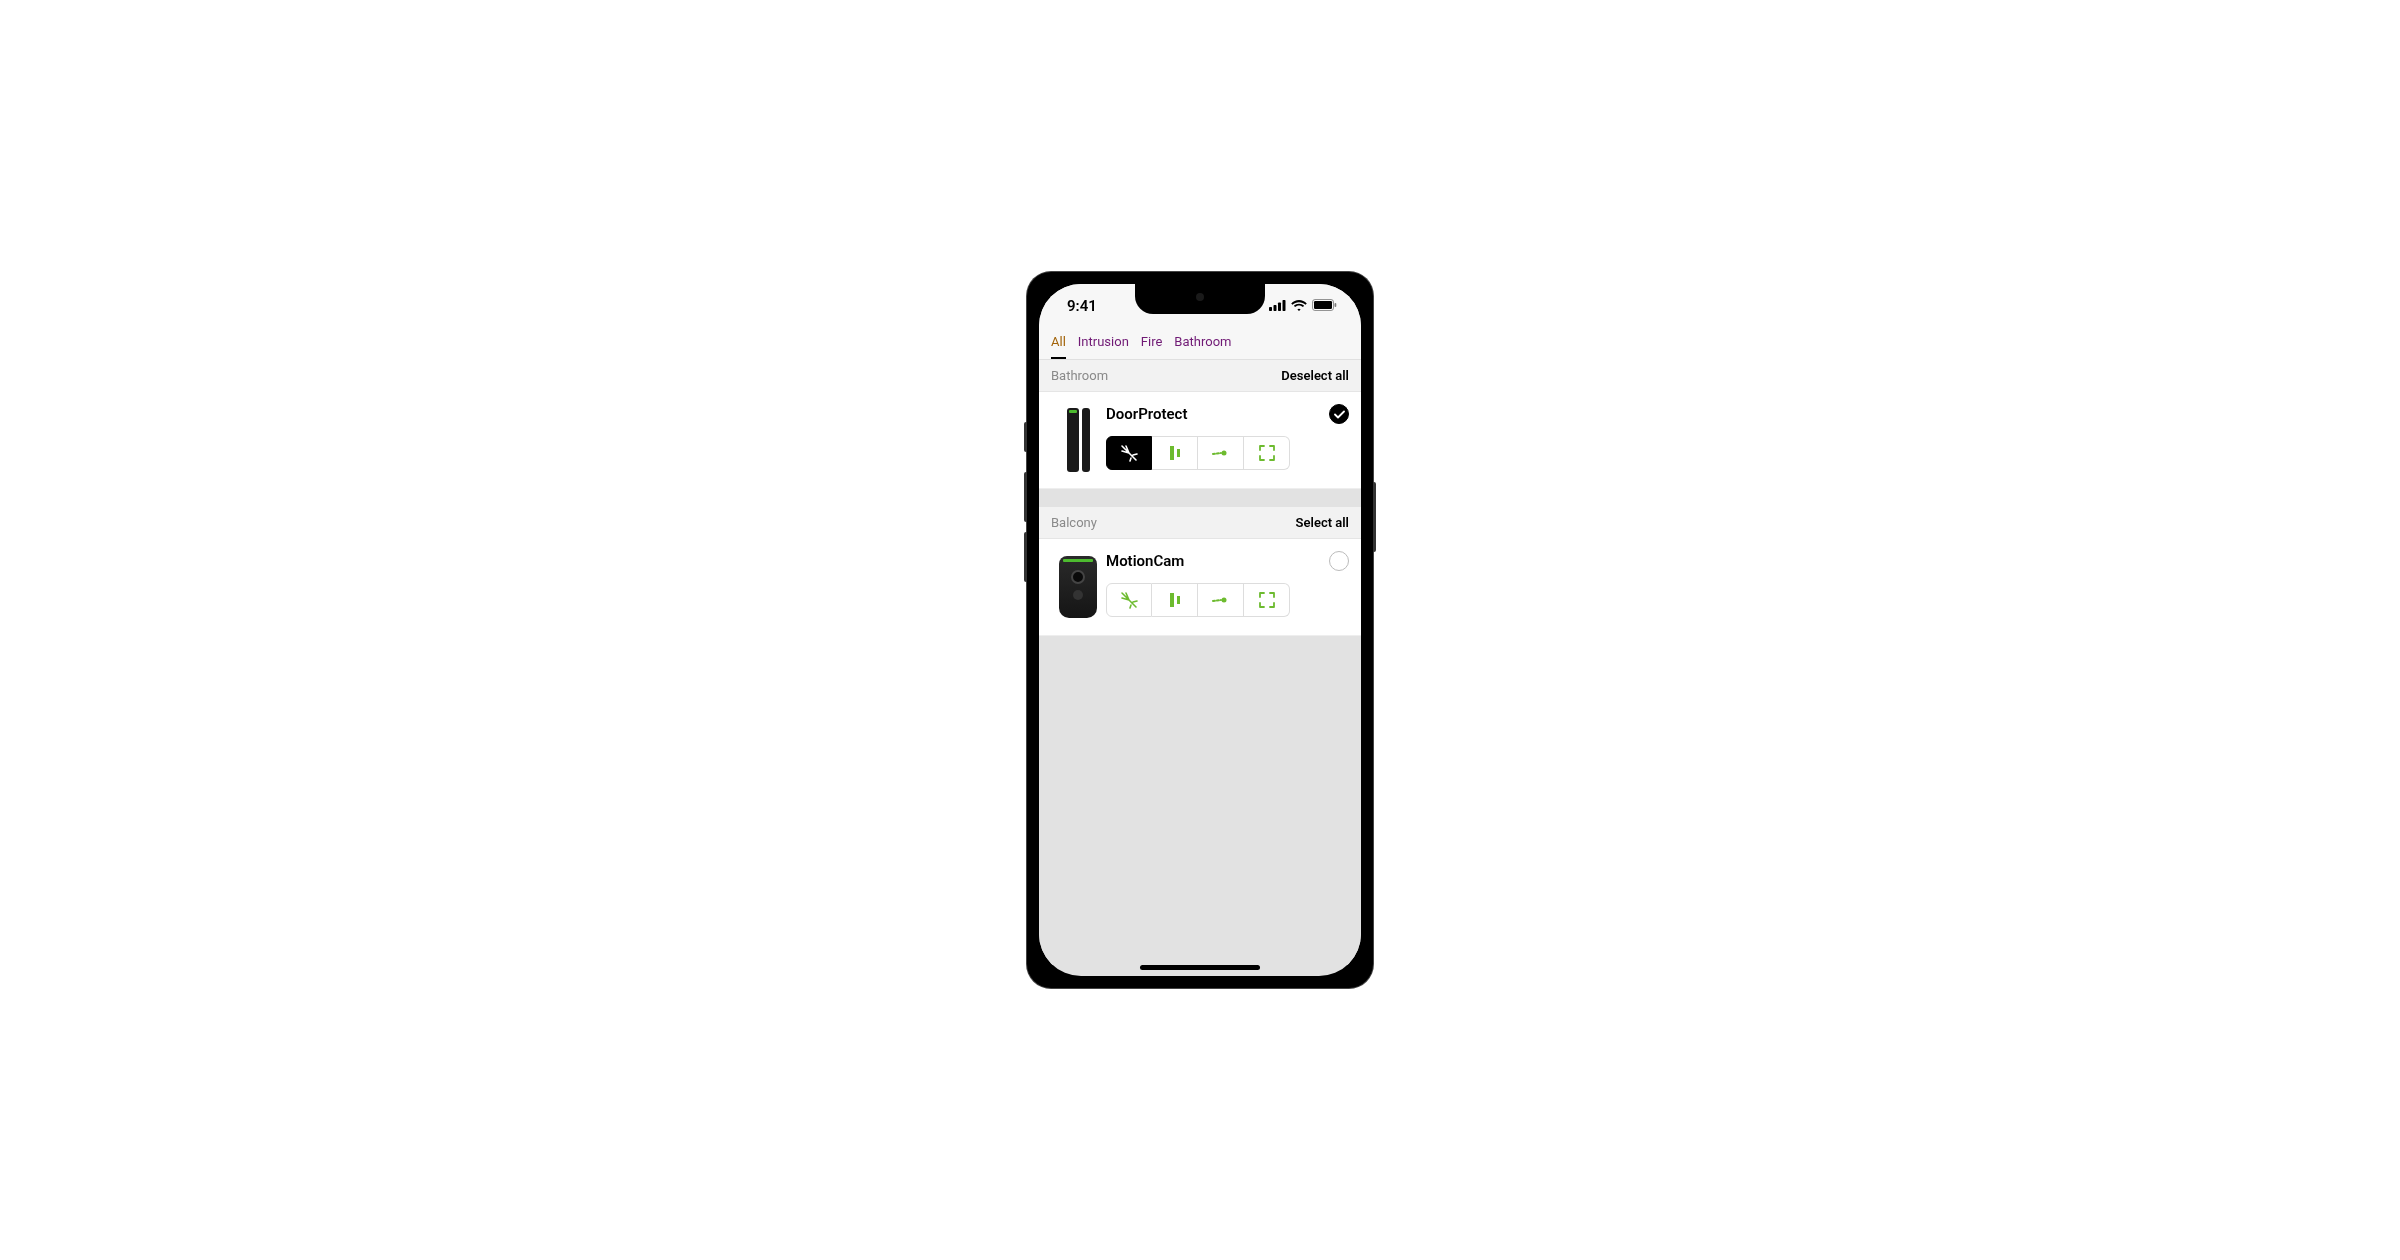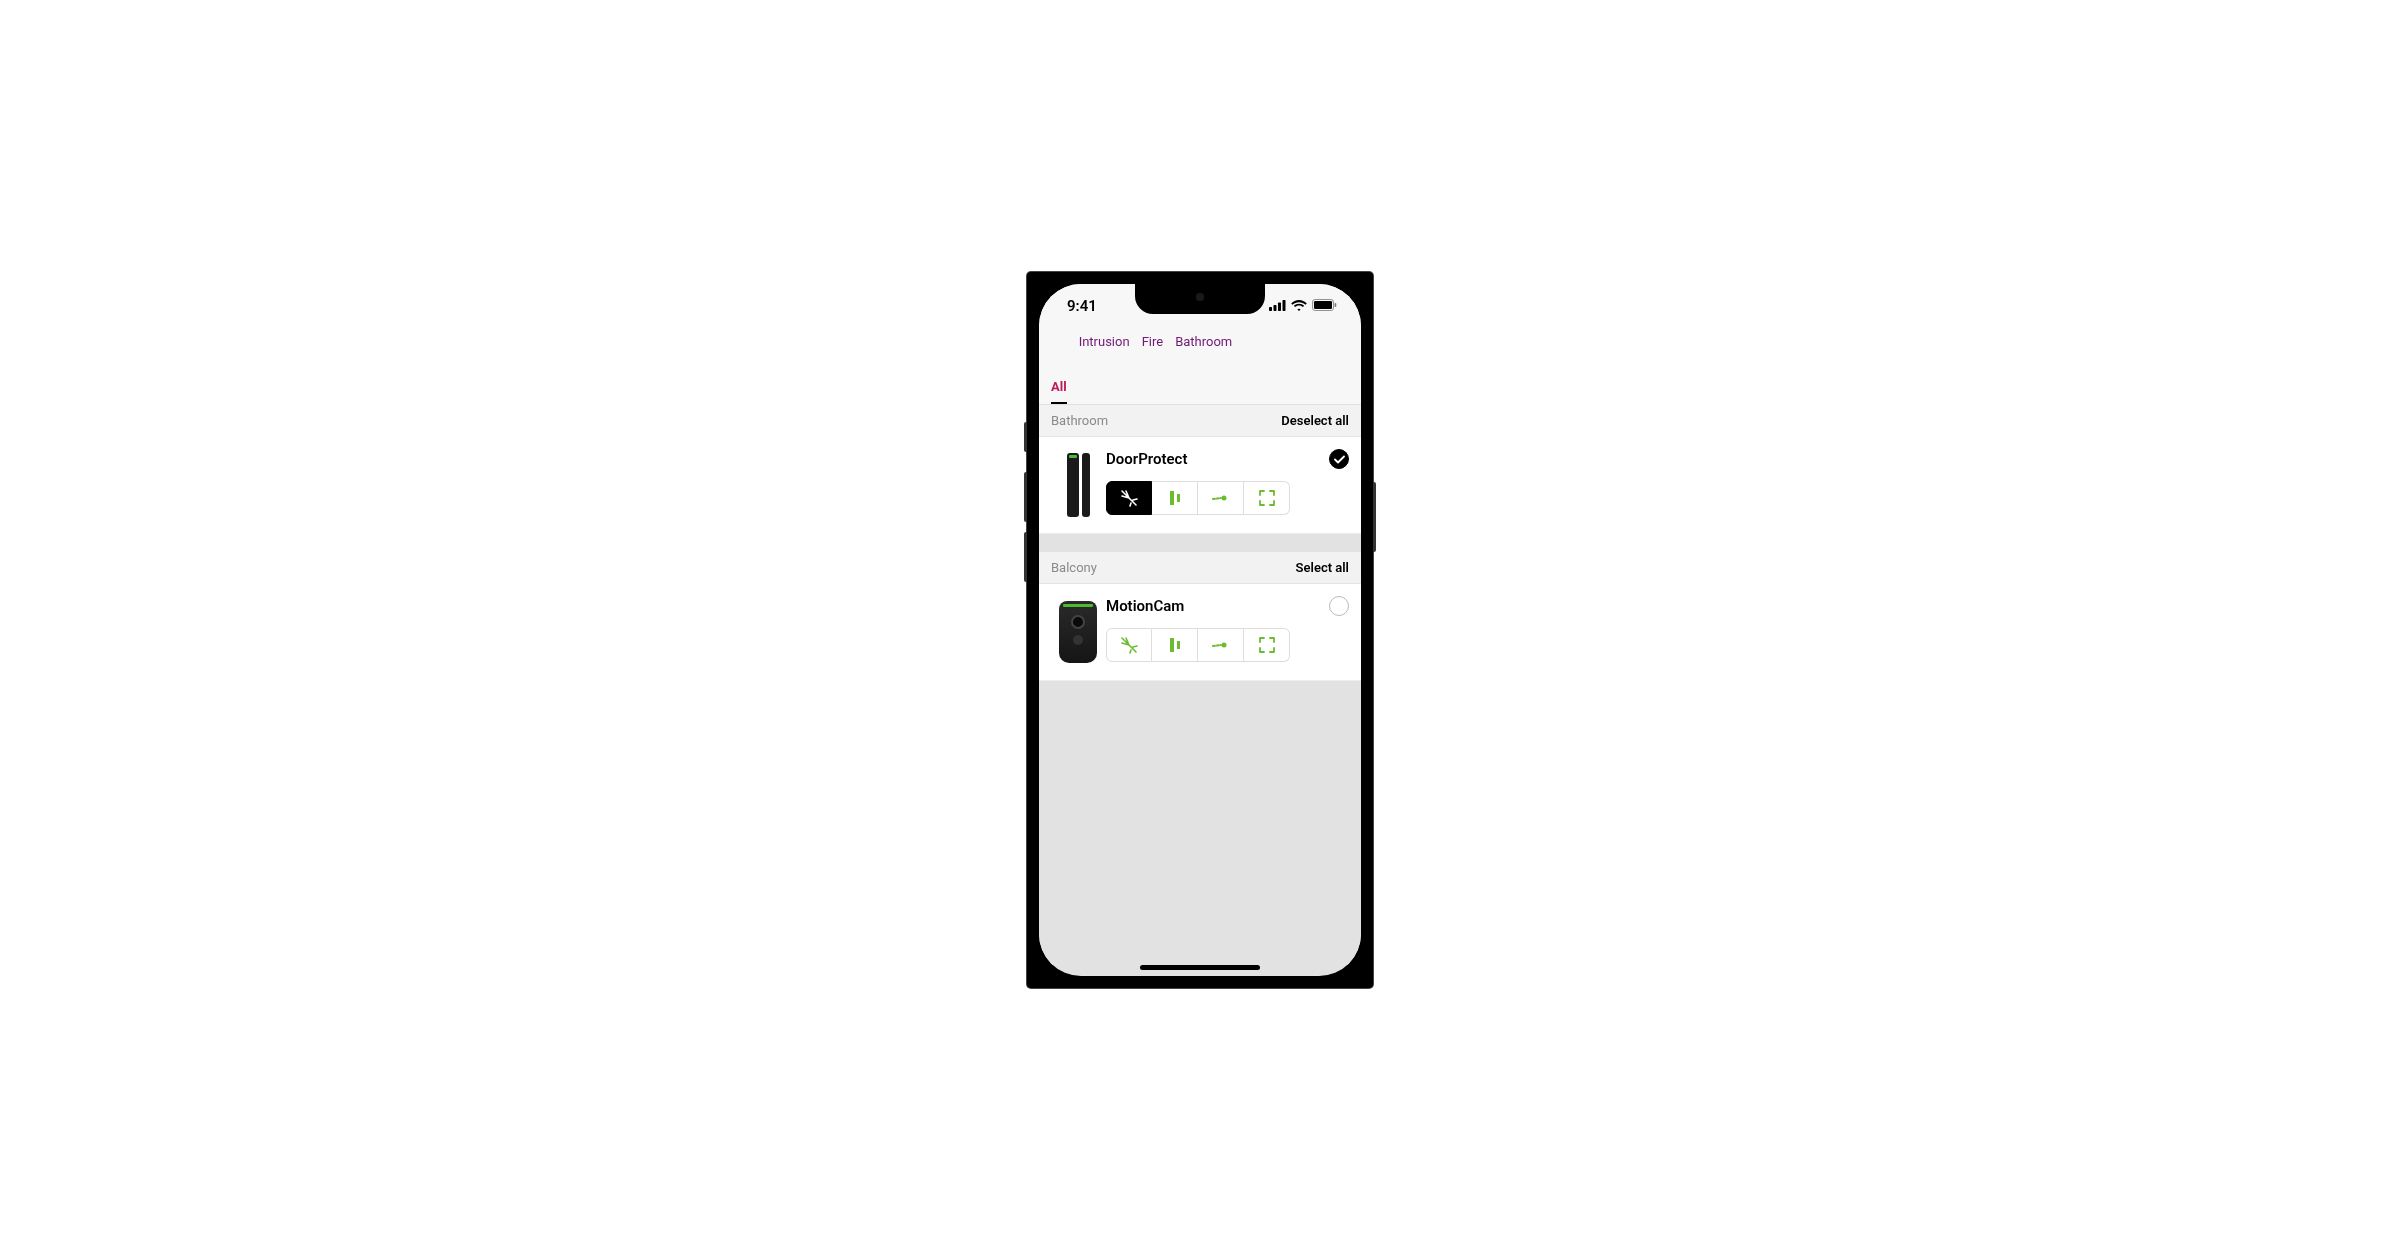--- a/index.html
+++ b/index.html
@@ -9,21 +9,21 @@
     display: flex;
     align-items: center;
     justify-content: center;
     min-height: 1260px;
     width: 2400px;
   }
   .phone {
     width: 346px;
     height: 716px;
     background: #000;
-    border-radius: 4px;
+    border-radius: 24px;
     padding: 12px;
     position: relative;
     box-shadow: 0 0 0 1px #444;
   }
   .phone-side-left1 { position:absolute; left:-3px; top:150px; width:3px; height:30px; background:#333; border-radius:2px 0 0 2px;}
   .phone-side-left2 { position:absolute; left:-3px; top:200px; width:3px; height:50px; background:#333; border-radius:2px 0 0 2px;}
   .phone-side-left3 { position:absolute; left:-3px; top:260px; width:3px; height:50px; background:#333; border-radius:2px 0 0 2px;}
   .phone-side-right { position:absolute; right:-3px; top:210px; width:3px; height:70px; background:#333; border-radius:0 2px 2px 0;}
   .screen {
     width: 100%;
@@ -94,24 +94,23 @@
     padding: 6px 12px 0 12px;
     border-bottom: 1px solid #e0e0e0;
     font-size: 13px;
   }
   .tab {
     color: #701a75;
     padding-bottom: 8px;
     cursor: pointer;
   }
   .tab.active {
-    color: #be185d;
-    font-weight: 700;
+    color: #a16207;
+    font-weight: 400;
     border-bottom: 2px solid #000;
-    margin-top: 45px;
   }
   .section-header {
     background: #f2f2f2;
     display: flex;
     justify-content: space-between;
     align-items: center;
     padding: 8px 12px;
     font-size: 13px;
     border-bottom: 1px solid #e5e5e5;
   }

